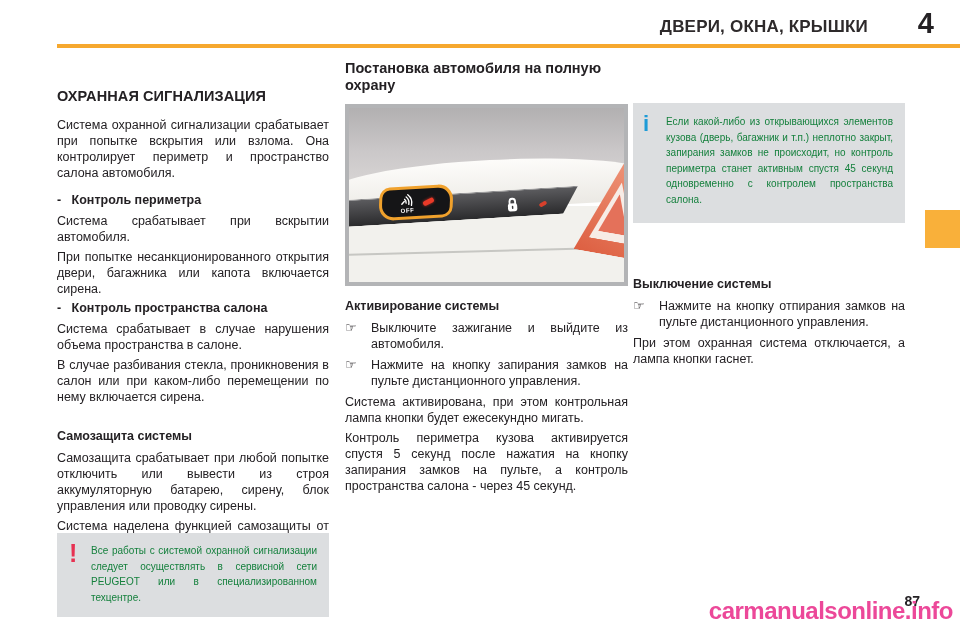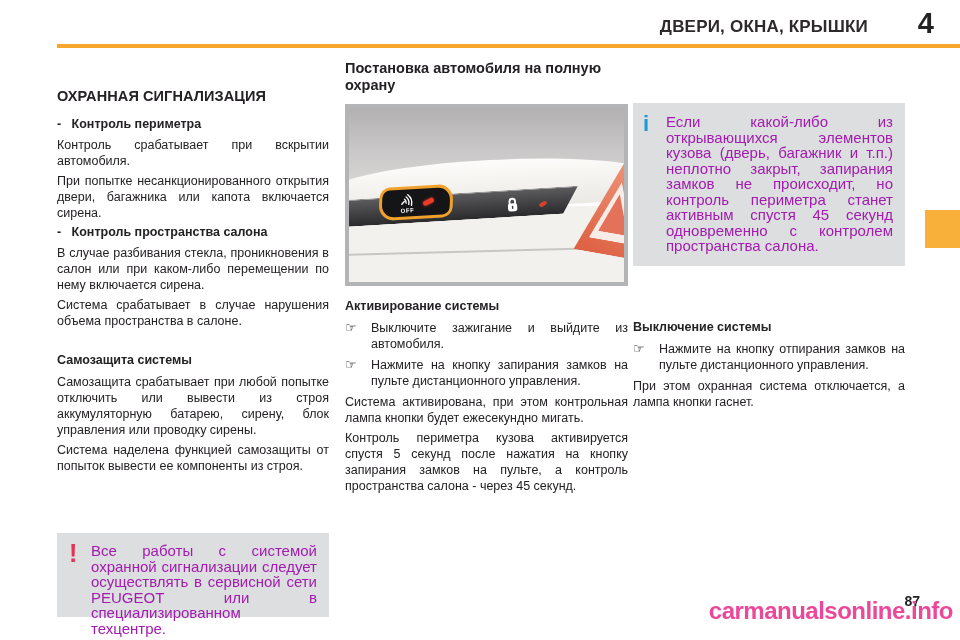--- a/index.html
+++ b/index.html
@@ -82,21 +82,21 @@
   .step-glyph { flex:0 0 26px; font-family:"DejaVu Sans", sans-serif; font-size:13px; line-height:16px; color:#242124; }
   .step-text { flex:1; font-size:12.5px; line-height:16px; text-align:justify; }
 
   
   .col-right { position:absolute; left:633px; top:103px; width:272px; }
   .note-box {
     background:#dcdee0; min-height:120px; padding:11px 12px 12px 10px;
     display:flex; gap:9px;
   }
   .note-icon { color:#1d9bd7; font-weight:bold; font-size:22px; line-height:0.9; flex:0 0 14px; }
-  .box-text { font-size:15px; line-height:15.5px; text-align:justify; color:#a21caf; }
+  .box-text { font-size:10px; line-height:15.5px; text-align:justify; color:#15803d; }
   .right-text { margin-top:54px; }
 
   
   .warning-box {
     position:absolute; left:57px; top:533px; width:272px; height:84px;
     background:#dcdee0; padding:10px 12px 10px 12px; display:flex; gap:10px;
   }
   .warn-icon { color:#e73152; font-weight:bold; font-size:25px; line-height:0.85; flex:0 0 12px; }
 
   
@@ -109,28 +109,29 @@
 <body>
 
 <div class="page">
 
   <div class="chapter-title">ДВЕРИ, ОКНА, КРЫШКИ</div>
   <div class="chapter-num">4</div>
   <div class="header-rule"></div>
 
   <div class="col-left">
     <div class="section-title">ОХРАННАЯ СИГНАЛИЗАЦИЯ</div>
+    <p class="body-p">Система охранной сигнализации срабатывает при попытке вскрытия или взлома. Она контролирует периметр и пространство салона автомобиля.</p>
 
     <div class="bold-h sub-heading">-&nbsp;&nbsp;&nbsp;Контроль периметра</div>
-    <p class="body-p">Контроль срабатывает при вскрытии автомобиля.</p>
+    <p class="body-p">Система срабатывает при вскрытии автомобиля.</p>
     <p class="body-p">При попытке несанкционированного открытия двери, багажника или капота включается сирена.</p>
 
     <div class="bold-h sub-heading" style="margin-top:0">-&nbsp;&nbsp;&nbsp;Контроль пространства салона</div>
+    <p class="body-p">Система срабатывает в случае нарушения объема пространства в салоне.</p>
     <p class="body-p">В случае разбивания стекла, проникновения в салон или при каком-либо перемещении по нему включается сирена.</p>
-    <p class="body-p">Система срабатывает в случае нарушения объема пространства в салоне.</p>
 
     <div class="bold-h group-heading">Самозащита системы</div>
     <p class="body-p">Самозащита срабатывает при любой попытке отключить или вывести из строя аккумуляторную батарею, сирену, блок управления или проводку сирены.</p>
     <p class="body-p">Система наделена функцией самозащиты от попыток вывести ее компоненты из строя.</p>
   </div>
 
   <div class="col-mid">
     <div class="col-title">Постановка автомобиля на полную охрану</div>
 
     <div class="figure">

